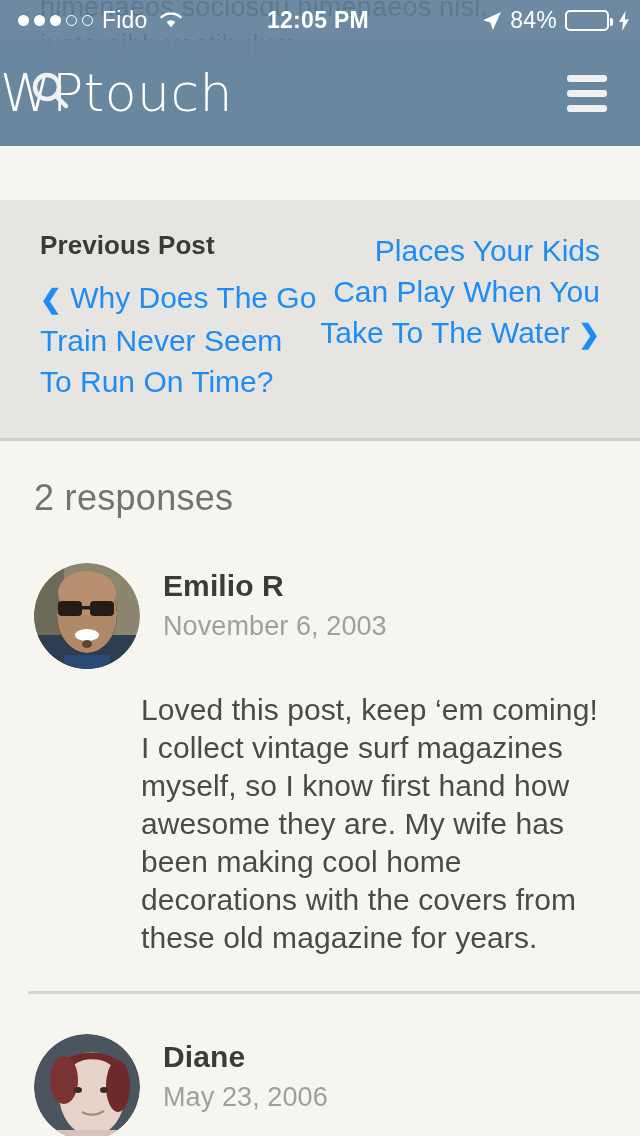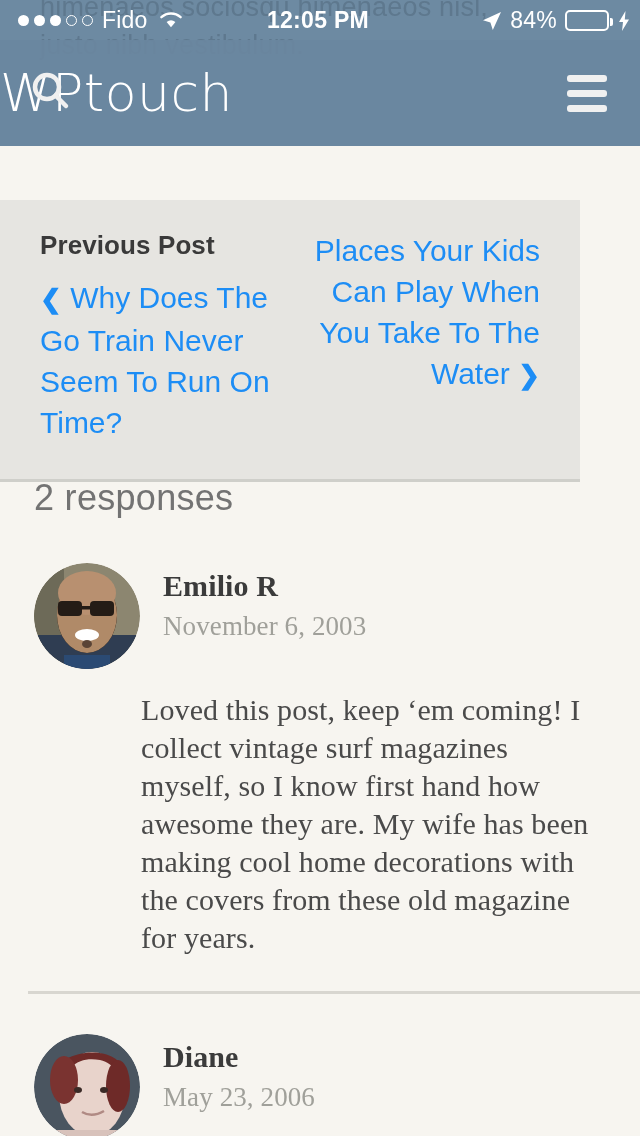--- a/index.html
+++ b/index.html
@@ -73,21 +73,21 @@
   .icon-btn {
     width:78px; height:78px; display:flex; align-items:center; justify-content:center;
     z-index:2; cursor:pointer;
   }
   .icon-search { margin-left:12px; }
   .icon-menu { margin-left:auto; margin-right:14px; flex-direction:column; gap:8px; }
   .bar { width:40px; height:7px; background:#f0f0f0; border-radius:3px; }
 
   
   .postnav {
-    position:absolute; top:200px; left:0; width:580px;
+    position:absolute; top:200px; left:0; width:640px;
     background:#e6e5e1; border-bottom:3px solid #cfcfca;
     padding:30px 40px 36px 40px;
     display:flex; justify-content:space-between; align-items:flex-start;
   }
   .pn-col { width:282px; }
   .pn-col.prev { text-align:left; }
   .pn-col.next { text-align:right; }
   .pn-heading {
     font-size:26px; font-weight:bold; color:#3a3a3a;
     letter-spacing:.1px; margin-bottom:16px;
@@ -98,21 +98,21 @@
   }
   .chev { font-size:26px; font-weight:bold; }
 
   
   .comments { position:absolute; top:437px; left:0; width:640px; }
   .responses-title {
     font-size:36px; font-weight:300; color:#737373;
     font-family:Liberation Sans, sans-serif;
     padding:40px 0 0 34px; letter-spacing:.3px;
   }
-  .comment { position:relative; padding:44px 40px 0 34px;font-family:Liberation Serif, serif; }
+  .comment { position:relative; padding:44px 40px 0 34px; }
   .comment.second { padding-top:40px; }
   .comment-divider {
     height:3px; background:#d8d6d0; margin:34px 0 0 28px;
   }
   .c-head { display:flex; align-items:flex-start; gap:23px; }
   .avatar {
     width:106px; height:106px; border-radius:50%;
     flex:0 0 106px; overflow:hidden; position:relative;
   }
   .avatar svg { display:block; width:106px; height:106px; }

